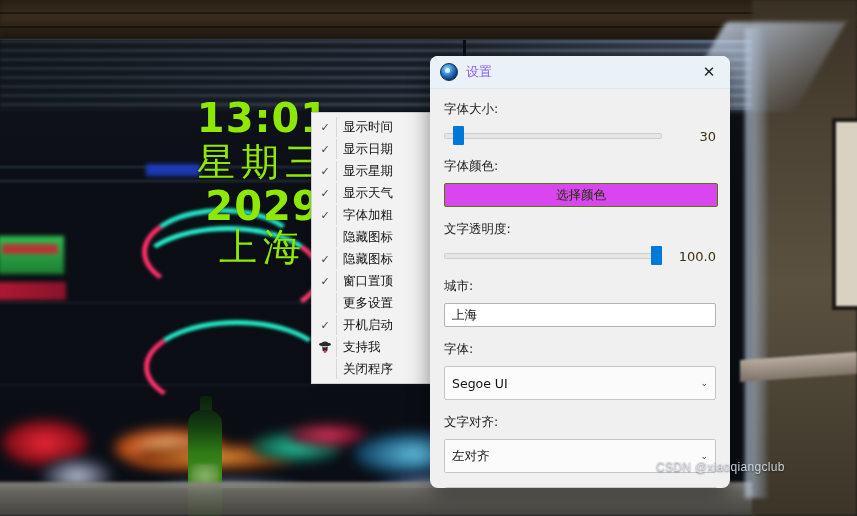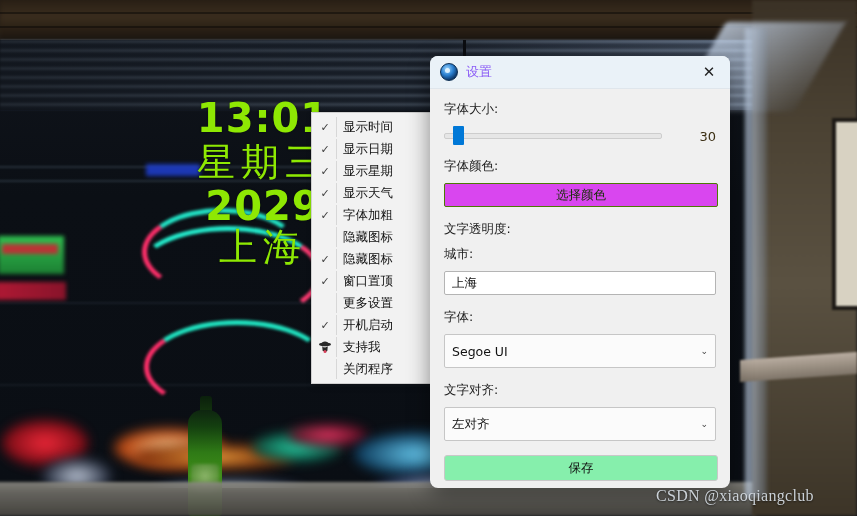--- a/index.html
+++ b/index.html
@@ -121,23 +121,23 @@
   .sel{width:100%;height:25px;background:#fbfbfb;border:1px solid #c6c6c6;border-radius:2px;
     display:flex;align-items:center;padding:16px 7px;box-sizing:border-box;
     font-size:12.5px;color:#111;margin-bottom:14px;
     font-family:"DejaVu Sans","Liberation Sans",sans-serif;}
   .sel .chev{margin-left:auto;font-size:9px;color:#444;}
   .savebtn{width:100%;height:24px;background:#86efac;border:1px solid #c8c8c8;border-radius:3px;
     display:flex;align-items:center;justify-content:center;font-size:12.5px;color:#111;
     font-family:"DejaVu Sans","Liberation Sans",sans-serif;}
 
   
-  .watermark{position:absolute;left:656px;top:487px;font-size:16px;color:#d6dde4;
+  .watermark{position:absolute;left:656px;top:460px;font-size:12px;color:#d6dde4;
     opacity:.92;letter-spacing:.3px;text-shadow:0 1px 2px rgba(0,0,0,.6);
-    font-family:Liberation Serif, serif;}
+    font-family:Liberation Sans, sans-serif;}
 </style>
 </head>
 <body>
 
 <div id="root">
 
   <div class="bg">
     <div class="bg-base"></div>
     <div class="ceiling"></div>
     <div class="ceiling-line" style="top:12px"></div>
@@ -294,20 +294,27 @@
           <div class="track"></div>
           <div class="thumb" style="left:4%"></div>
         </div>
         <div class="slider-val">30</div>
       </div>
 
       <div class="fld-label">字体颜色:</div>
       <div class="color-btn" id="colorBtn" style="background: #d946ef;">选择颜色</div>
 
       <div class="fld-label">文字透明度:</div>
+      <div class="row">
+        <div class="slider">
+          <div class="track"></div>
+          <div class="thumb" style="left:calc(100% - 11px)"></div>
+        </div>
+        <div class="slider-val">100.0</div>
+      </div>
 
       <div class="fld-label">城市:</div>
       <div class="txtin">上海</div>
 
       <div class="fld-label">字体:</div>
       <div class="sel">
         <span>Segoe UI</span>
         <span class="chev">⌄</span>
       </div>
 

